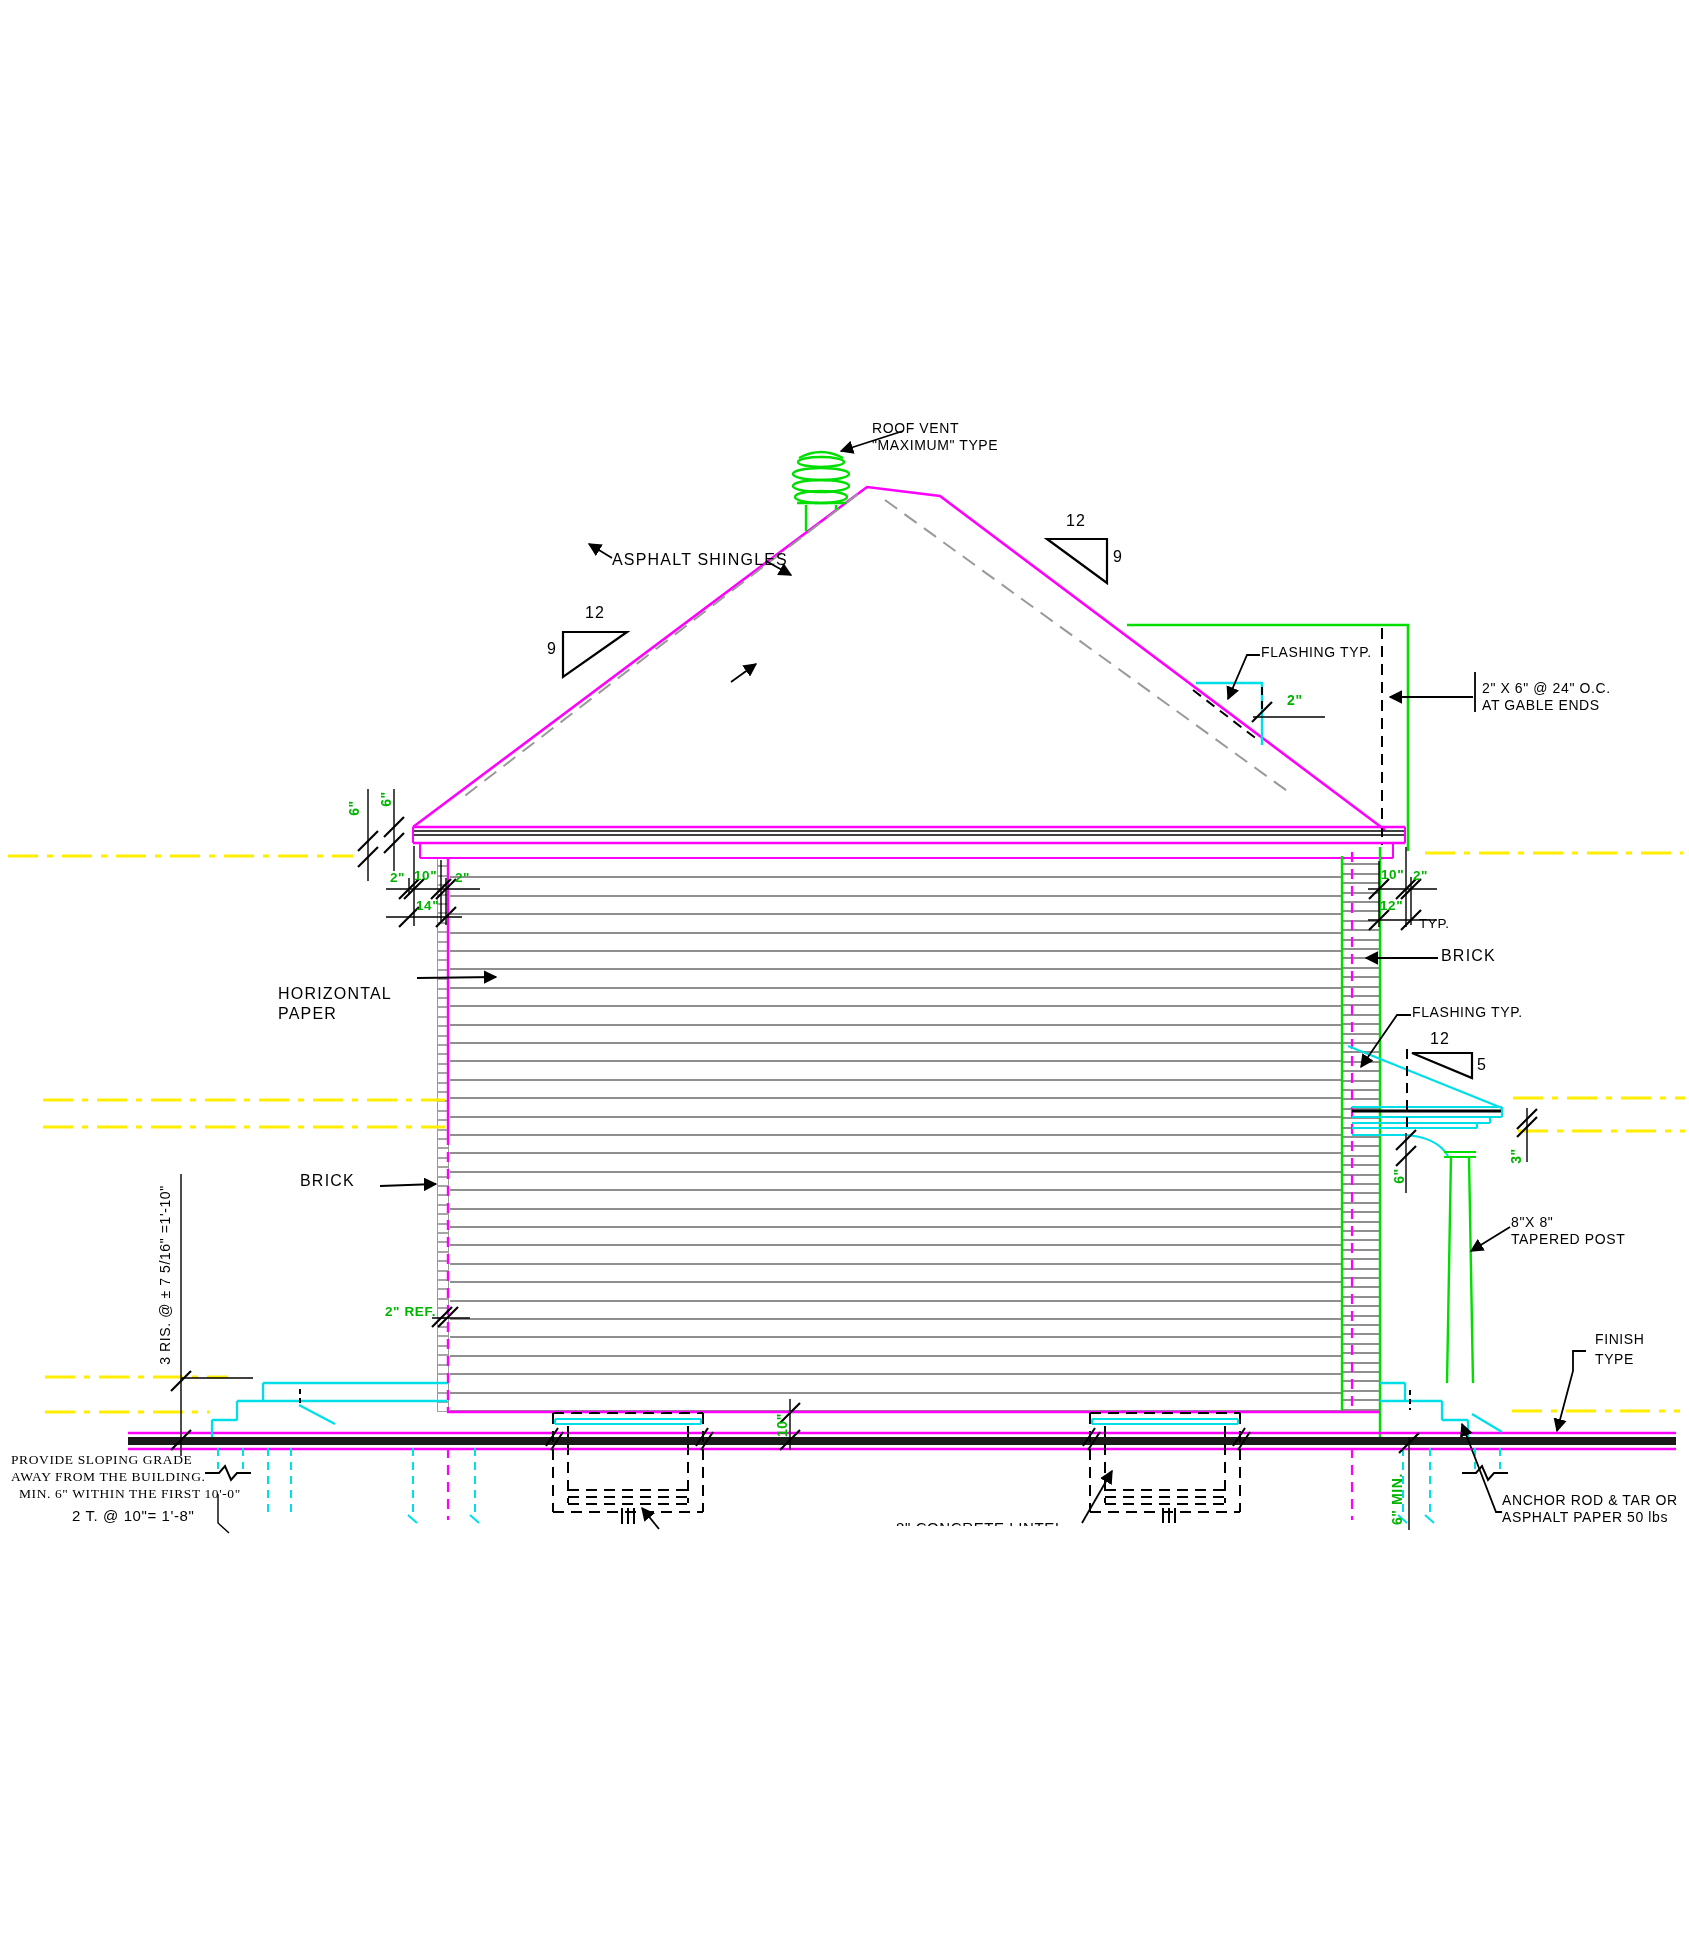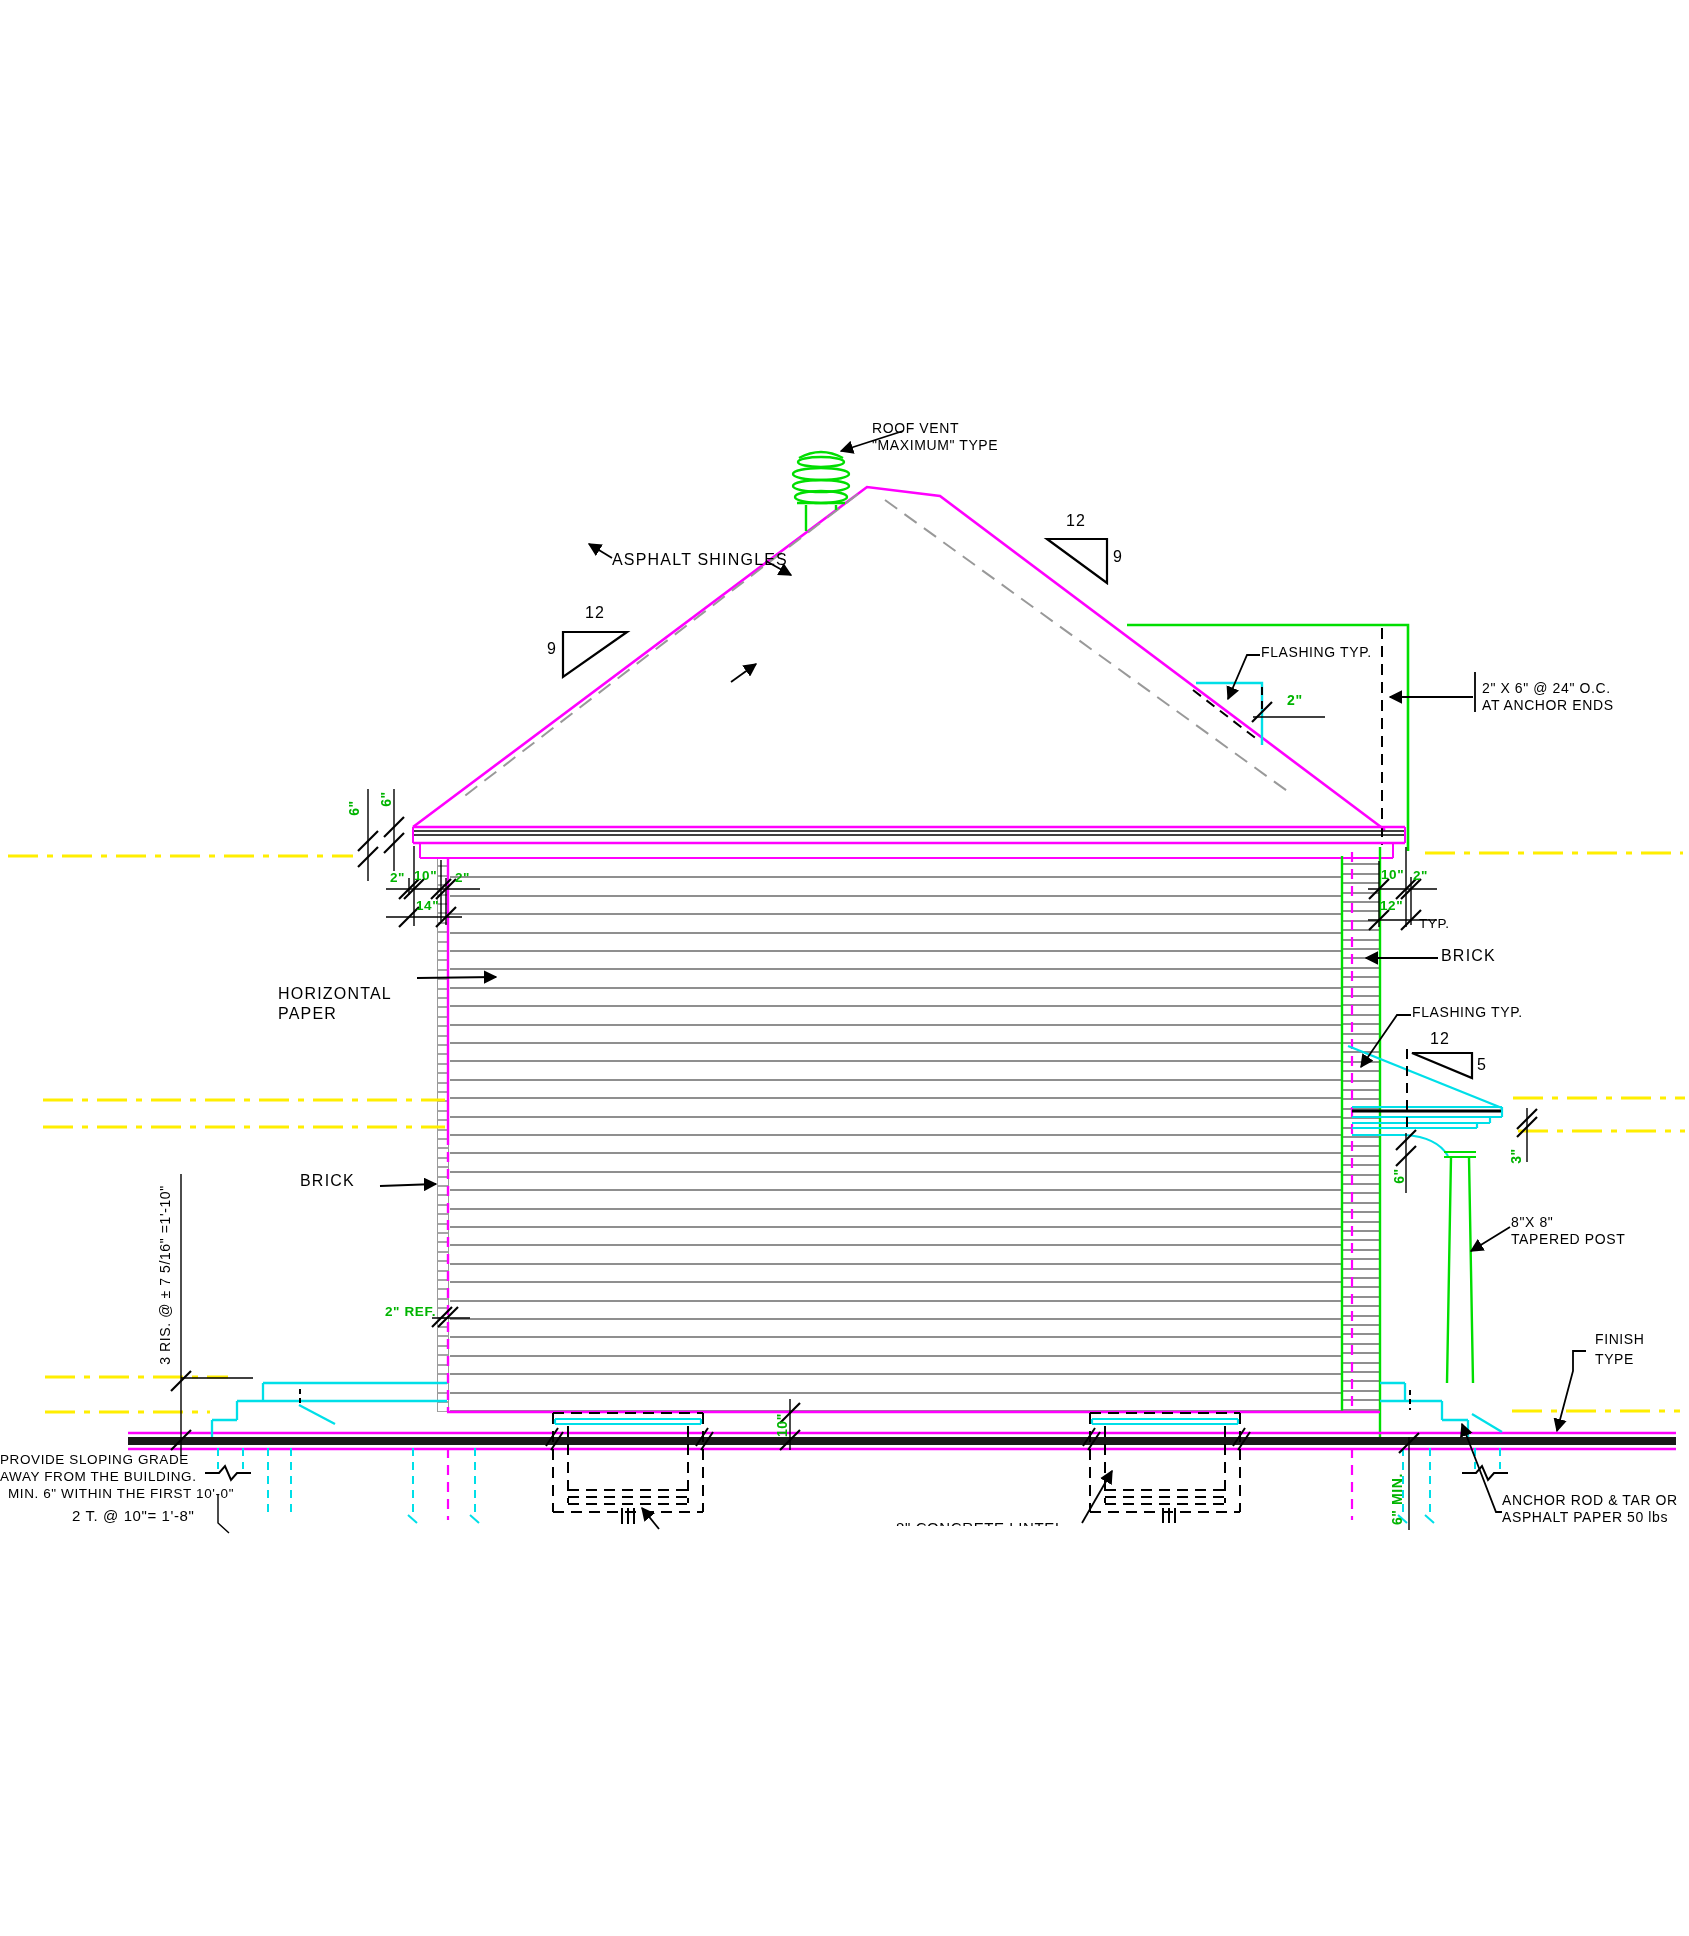--- a/index.html
+++ b/index.html
@@ -238,21 +238,21 @@
   <div class="t s16" style="left:585px;top:604px;">12</div>
   <div class="t s16" style="left:547px;top:640px;">9</div>
   <div class="t s16" style="left:1066px;top:512px;">12</div>
   <div class="t s16" style="left:1113px;top:548px;">9</div>
 
   <div class="t s14" style="left:1261px;top:644px;">FLASHING TYP.</div>
   <div class="t s14 grn" style="left:1287px;top:692px;">2"</div>
 
   <div class="t s14" style="left:1482px;top:680px;">
     <div>2" X 6" @ 24" O.C.</div>
-    <div>AT ANCHOR ENDS</div>
+    <div>AT GABLE ENDS</div>
   </div>
 
   <div class="t s14 grn rot" style="left:342px;top:799px;width:24px;">6"</div>
   <div class="t s14 grn rot" style="left:374px;top:790px;width:24px;">6"</div>
   <div class="t s13 grn" style="left:390px;top:869px;">2"</div>
   <div class="t s13 grn" style="left:414px;top:867px;">10"</div>
   <div class="t s13 grn" style="left:455px;top:869px;">2"</div>
   <div class="t s13 grn" style="left:416px;top:897px;">14"</div>
 
   <div class="t s13 grn" style="left:1381px;top:866px;">10"</div>
@@ -284,21 +284,21 @@
 
   <div class="t s14" style="left:1587px;top:1329px;line-height:20px;margin-left:8px;">
     <div>FINISH</div>
     <div>TYPE</div>
   </div>
 
   <div class="t s14 rot" style="left:30px;top:1266px;width:270px;">3 RIS. @ ± 7 5/16" =1'-10"</div>
   <div class="t s14 grn rot" style="left:764px;top:1416px;width:36px;">10"</div>
   <div class="t s14 grn rot" style="left:1363px;top:1490px;width:68px;">6" MIN.</div>
 
-  <div class="t s13" style="left:0;top:1451px;">
+  <div class="t s13" style="left:11px;top:1451px;font-family:Liberation Serif, serif;">
     <div>PROVIDE SLOPING GRADE</div>
     <div>AWAY FROM THE BUILDING.</div>
     <div style="padding-left:8px;">MIN. 6" WITHIN THE FIRST 10'-0"</div>
   </div>
 
   <div class="t s15" style="left:72px;top:1507px;">2 T. @ 10"= 1'-8"</div>
 
   <div class="t s14" style="left:1502px;top:1492px;">
     <div>ANCHOR ROD &amp; TAR OR</div>
     <div>ASPHALT PAPER 50 lbs</div>

